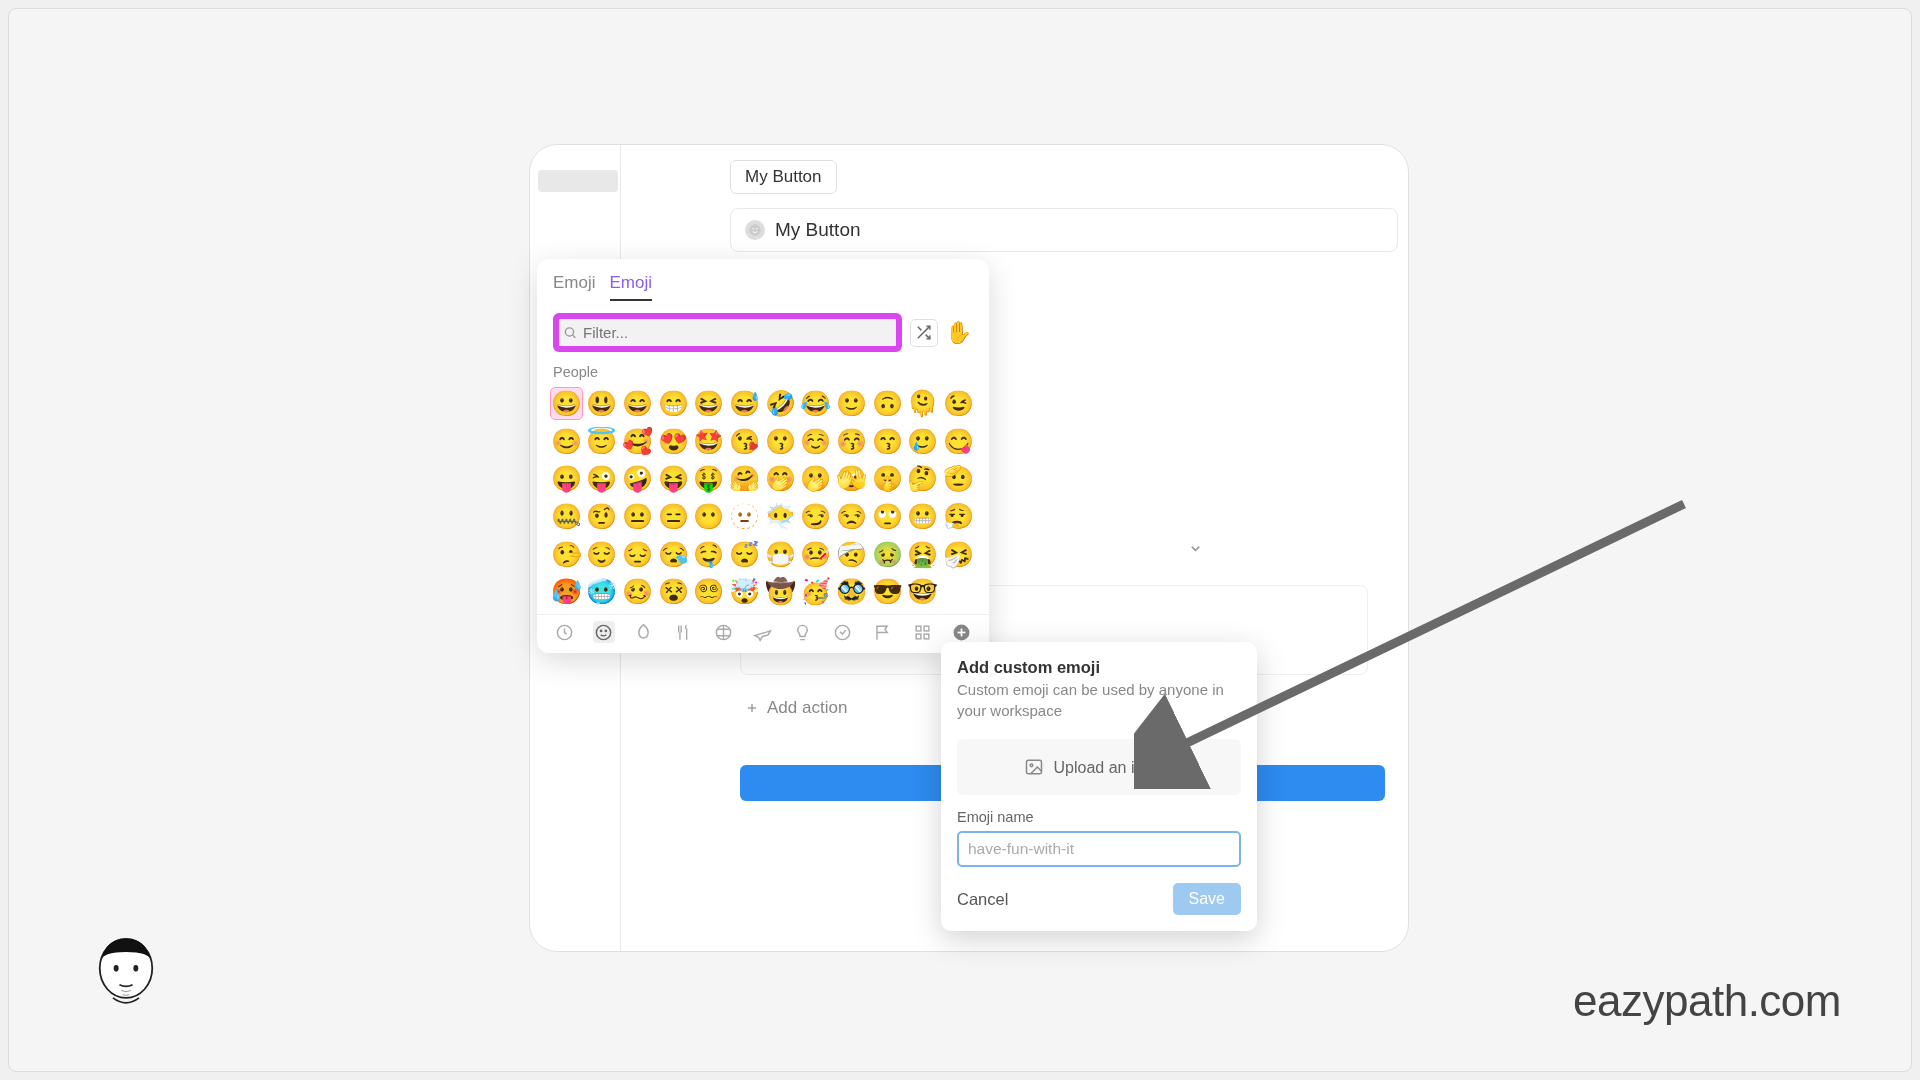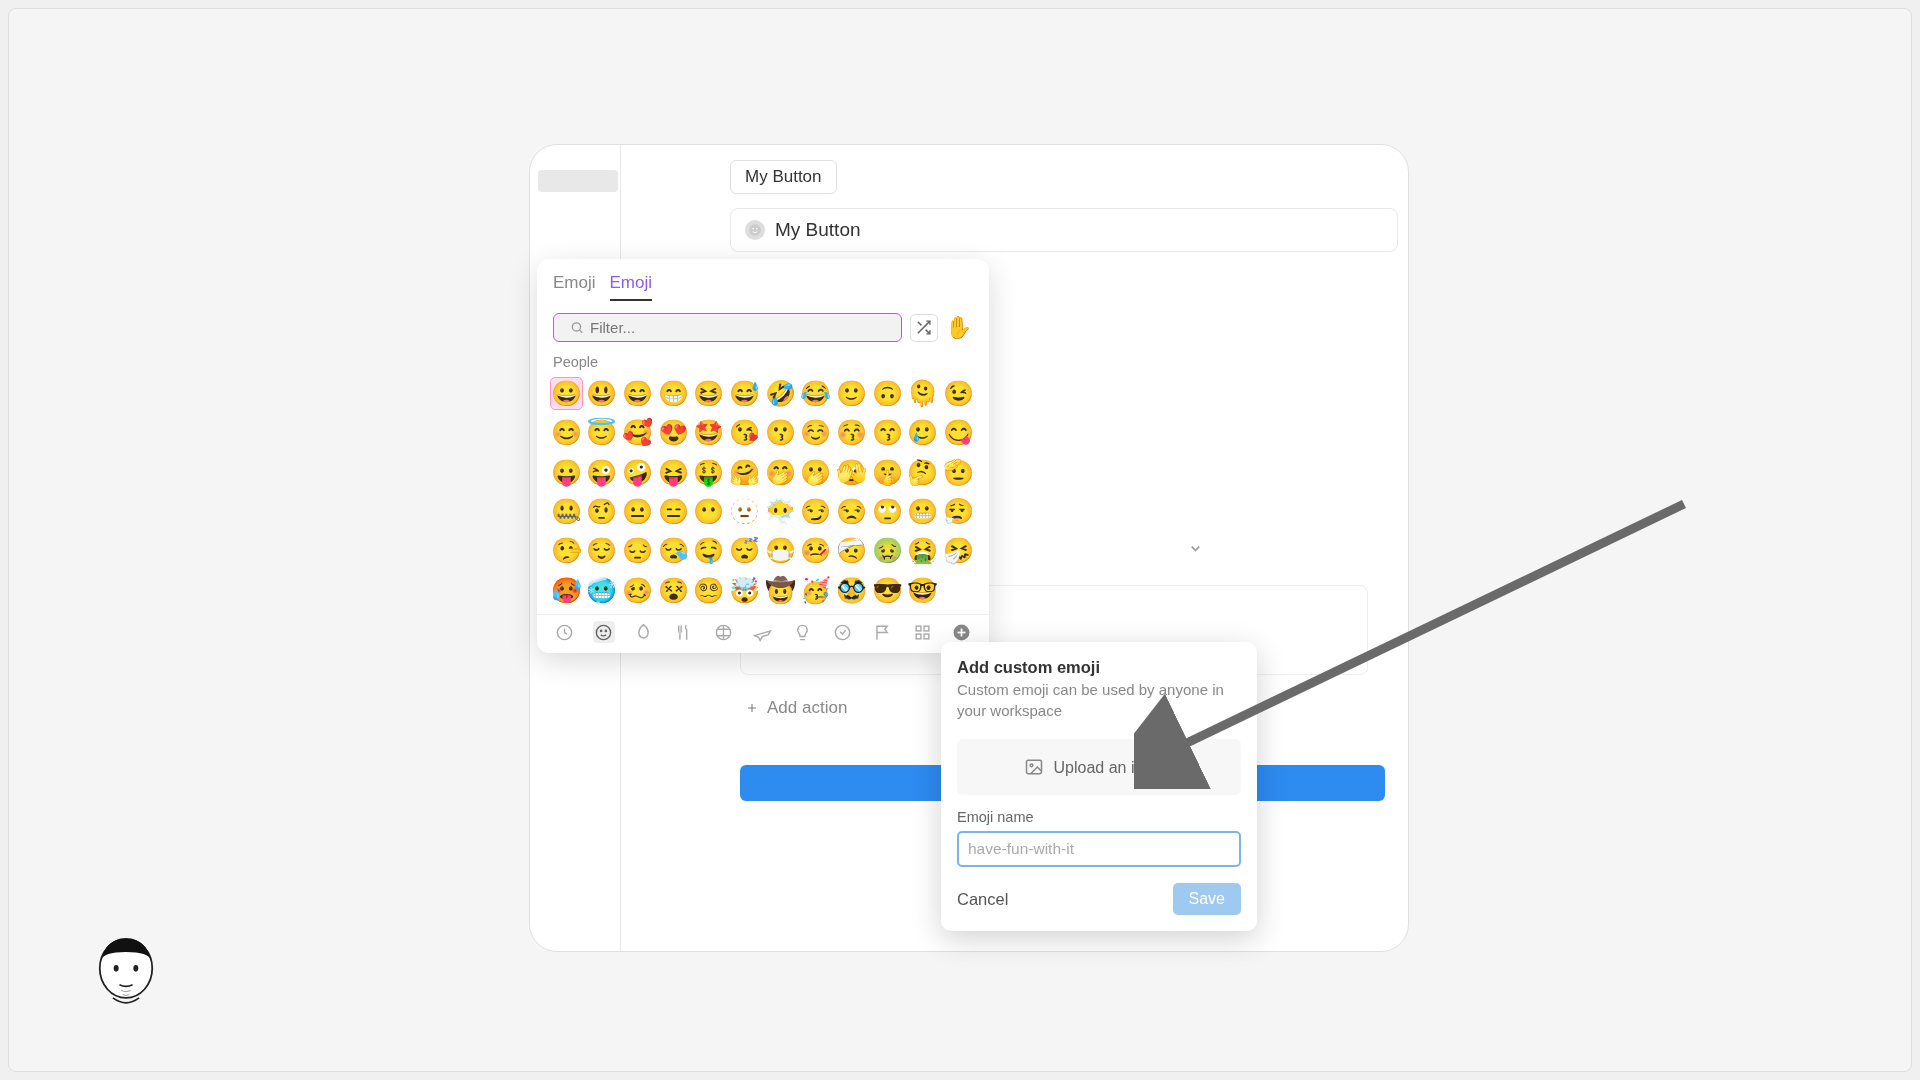--- a/index.html
+++ b/index.html
@@ -165,25 +165,25 @@
     }
     .picker-search-row {
       display: flex;
       align-items: center;
       gap: 8px;
       padding: 12px 16px 8px 16px;
     }
     .picker-search {
       flex: 1;
       background: #f2f2f2;
-      border: 1px solid #d946ef;
+      border: 6px solid #d946ef;
       border-radius: 6px;
       display: flex;
       align-items: center;
-      padding: 5px 16px;
+      padding: 5px 4px;
       gap: 6px;
     }
     .picker-search input {
       border: none;
       background: transparent;
       outline: none;
       font-size: 15px;
       color: #666;
       width: 100%;
     }
@@ -614,14 +614,15 @@
       <ellipse cx="50" cy="48" rx="32" ry="36" fill="#fff" stroke="#222" stroke-width="2.2"></ellipse>
       <path d="M20 38 Q25 12 50 12 Q75 12 80 38 Q78 28 50 28 Q22 28 20 38 Z" fill="#111"></path>
       <ellipse cx="38" cy="48" rx="3" ry="4" fill="#222"></ellipse>
       <ellipse cx="62" cy="48" rx="3" ry="4" fill="#222"></ellipse>
       <path d="M42 68 Q50 72 58 68" stroke="#222" stroke-width="2" fill="none"></path>
       <path d="M44 75 Q50 78 56 75 M46 80 Q50 82 54 80" stroke="#999" stroke-width="1.2" fill="none"></path>
       <path d="M34 84 Q50 96 66 84" stroke="#222" stroke-width="2" fill="none"></path>
     </svg>
   </div>
 
+  <div class="watermark">eazypath.com</div>
 
 </div>
 
 </body></html>

